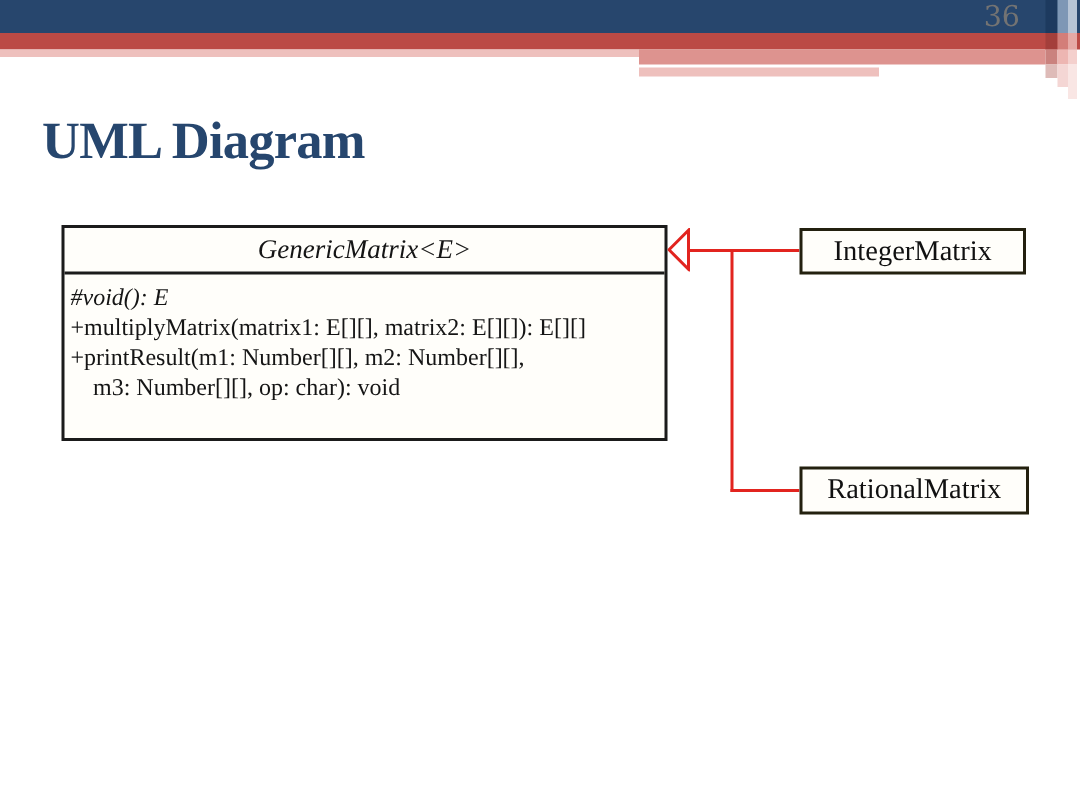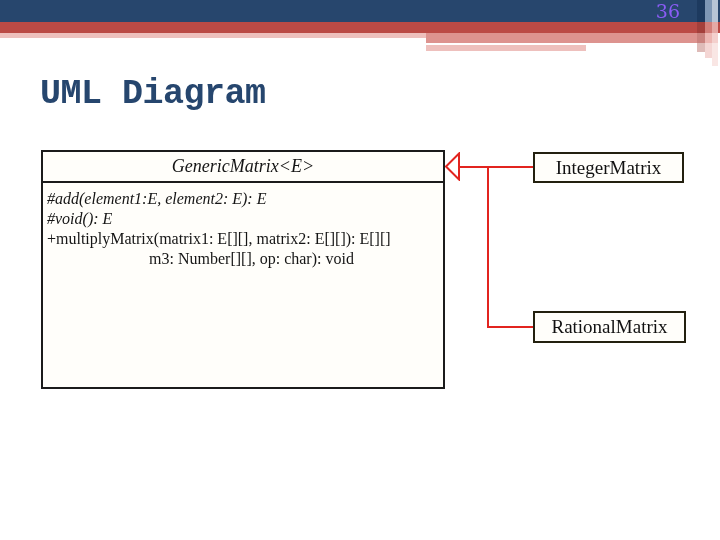--- a/index.html
+++ b/index.html
@@ -28,47 +28,47 @@
   .stripe-2 .s2{height:11px;background:#d37e79;}
   .stripe-2 .s3{height:10px;background:#edb6b2;}
   .stripe-2 .s4{height:15px;background:#f4d6d4;}
   .stripe-3{left:712px;width:6px;}
   .stripe-3 .s1{height:22px;background:#b7c5d6;}
   .stripe-3 .s2{height:11px;background:#e6a9a5;}
   .stripe-3 .s3{height:10px;background:#f4d0cd;}
   .stripe-3 .s4{height:23px;background:#f9e6e4;}
 
   .page-number{
-    position:absolute;top:1px;right:40px;color:#8b5cf6;
+    position:absolute;top:1px;right:40px;color:#737373;
     font-family:"DejaVu Serif","Liberation Serif",serif;
     font-size:19px;line-height:21px;
   }
   .slide-title{
-    position:absolute;left:40px;top:74px;margin:0;
+    position:absolute;left:28px;top:74px;margin:0;
     color:var(--title-blue,#26466e);
     font-size:35px;font-weight:700;letter-spacing:-0.5px;
-    font-family:Liberation Mono, monospace;
+    font-family:Liberation Serif, serif;
   }
 
   
   .uml-area{position:absolute;left:0;top:0;width:720px;height:540px;
     font-family:"Liberation Serif",serif;color:#151515;}
   .class-box{
-    position:absolute;left:41px;top:150px;width:404px;height:239px;
+    position:absolute;left:41px;top:150px;width:404px;height:144px;
     box-sizing:border-box;border:2px solid #1b1b1b;
     background:var(--box-bg,#fffefa);
   }
   .class-box .class-name{
     height:29px;box-sizing:content-box;border-bottom:2px solid #1b1b1b;
     text-align:center;font-style:italic;font-size:18px;line-height:29px;
   }
   .class-members{padding:6px 2px 0 4px;font-size:16px;line-height:20px;}
   .member-line{white-space:nowrap;}
   .member-line.italic{font-style:italic;}
-  .member-line.indent{padding-left:15px;text-align:center;}
+  .member-line.indent{padding-left:15px;}
   .member-line .u{text-underline-offset:2px;}
 
   .subclass-box{
     position:absolute;box-sizing:border-box;border:2px solid #23200f;
     background:var(--box-bg,#fffdf2);display:flex;align-items:center;justify-content:center;
     font-size:19px;color:#111;
   }
   .subclass-integer{left:533px;top:152px;width:151px;height:31px;}
   .subclass-rational{left:533px;top:311px;width:153px;height:32px;}
 
@@ -108,23 +108,23 @@
   </div>
 
   <div class="page-number">36</div>
   <h1 class="slide-title">UML Diagram</h1>
 
   <div class="uml-area">
 
     <div class="class-box">
       <div class="class-name">GenericMatrix&lt;E&gt;</div>
       <div class="class-members" id="class-members">
-          <div class="member-line italic"><span>#add(element1:E, element2: E): E</span></div>
           <div class="member-line italic"><span>#void(): E</span></div>
           <div class="member-line"><span>+</span><span class="u">multiplyMatrix(matrix1</span><span>: E[][], matrix2: E[][]): E[][]</span></div>
+          <div class="member-line"><span>+</span><span class="u">printResult(m1: Number[][], m2: Number[][],</span></div>
           <div class="member-line indent"><span class="u">m3: Number[][], op: char): void</span></div>
         </div>
     </div>
 
     <svg class="inherit-arrow" width="15" height="29" viewBox="0 0 15 29">
       <polygon points="1,14.5 14,1.5 14,27.5" fill="#ffffff" stroke="#e2241f" stroke-width="2" stroke-linejoin="miter"></polygon>
     </svg>
     <div class="conn conn-h1"></div>
     <div class="conn conn-v"></div>
     <div class="conn conn-h2"></div>

